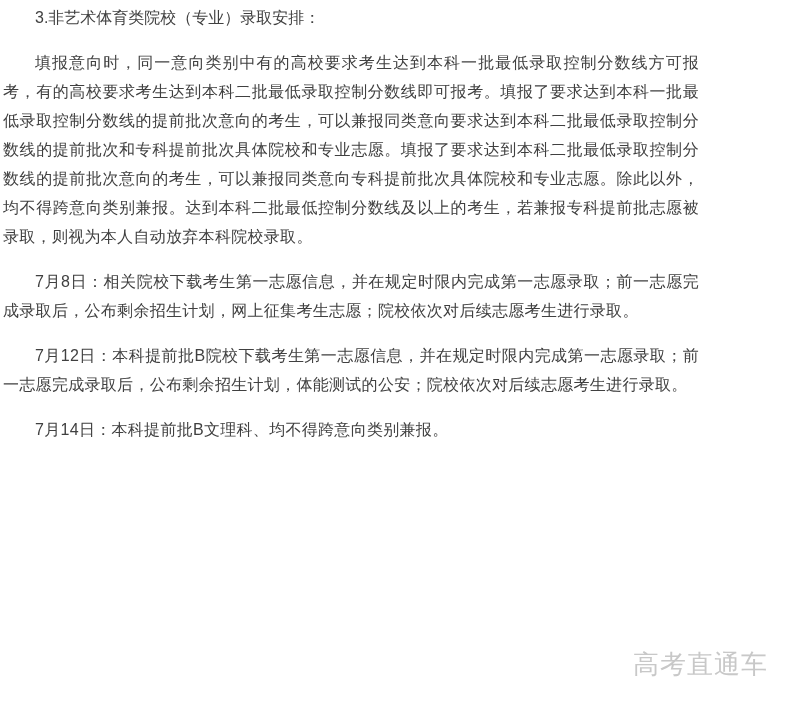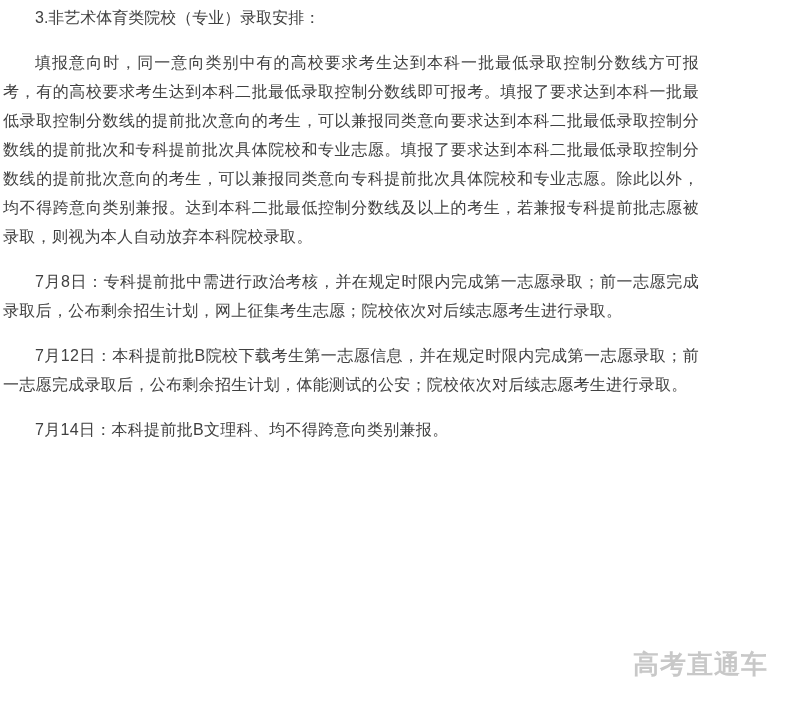--- a/index.html
+++ b/index.html
@@ -38,33 +38,32 @@
   .watermark {
     position: absolute;
     left: 633px;
     top: 650px;
     font-size: 26px;
     line-height: 28px;
     color: #c8c8c8;
     letter-spacing: 1px;
     white-space: nowrap;
     user-select: none;
-    font-weight: bold;
   }
 </style>
 </head>
 <body style="background: rgb(255, 255, 255);">
 
 <div class="doc" style="color: rgb(64, 64, 64);">
   <h3 class="section-title">3.非艺术体育类院校（专业）录取安排：</h3>
 
 
   <p>填报意向时，同一意向类别中有的高校要求考生达到本科一批最低录取控制分数线方可报考，有的高校要求考生达到本科二批最低录取控制分数线即可报考。填报了要求达到本科一批最低录取控制分数线的提前批次意向的考生，可以兼报同类意向要求达到本科二批最低录取控制分数线的提前批次和专科提前批次具体院校和专业志愿。填报了要求达到本科二批最低录取控制分数线的提前批次意向的考生，可以兼报同类意向专科提前批次具体院校和专业志愿。除此以外，均不得跨意向类别兼报。达到本科二批最低控制分数线及以上的考生，若兼报专科提前批志愿被录取，则视为本人自动放弃本科院校录取。</p>
 
-  <p>7月8日：专科提前批中需进行政治考核，并在规定时限内完成第一志愿录取；前一志愿完成录取后，公布剩余招生计划，网上征集考生志愿；院校依次对后续志愿考生进行录取。</p>
+  <p>7月8日：相关院校下载考生第一志愿信息，并在规定时限内完成第一志愿录取；前一志愿完成录取后，公布剩余招生计划，网上征集考生志愿；院校依次对后续志愿考生进行录取。</p>
 
 
 
   <p>7月12日：本科提前批B院校下载考生第一志愿信息，并在规定时限内完成第一志愿录取；前一志愿完成录取后，公布剩余招生计划，体能测试的公安；院校依次对后续志愿考生进行录取。</p>
 
   <p>7月14日：本科提前批B文理科、均不得跨意向类别兼报。</p>
 </div>
 
 <div class="watermark" style="color: rgb(200, 200, 200);">高考直通车</div>
 

